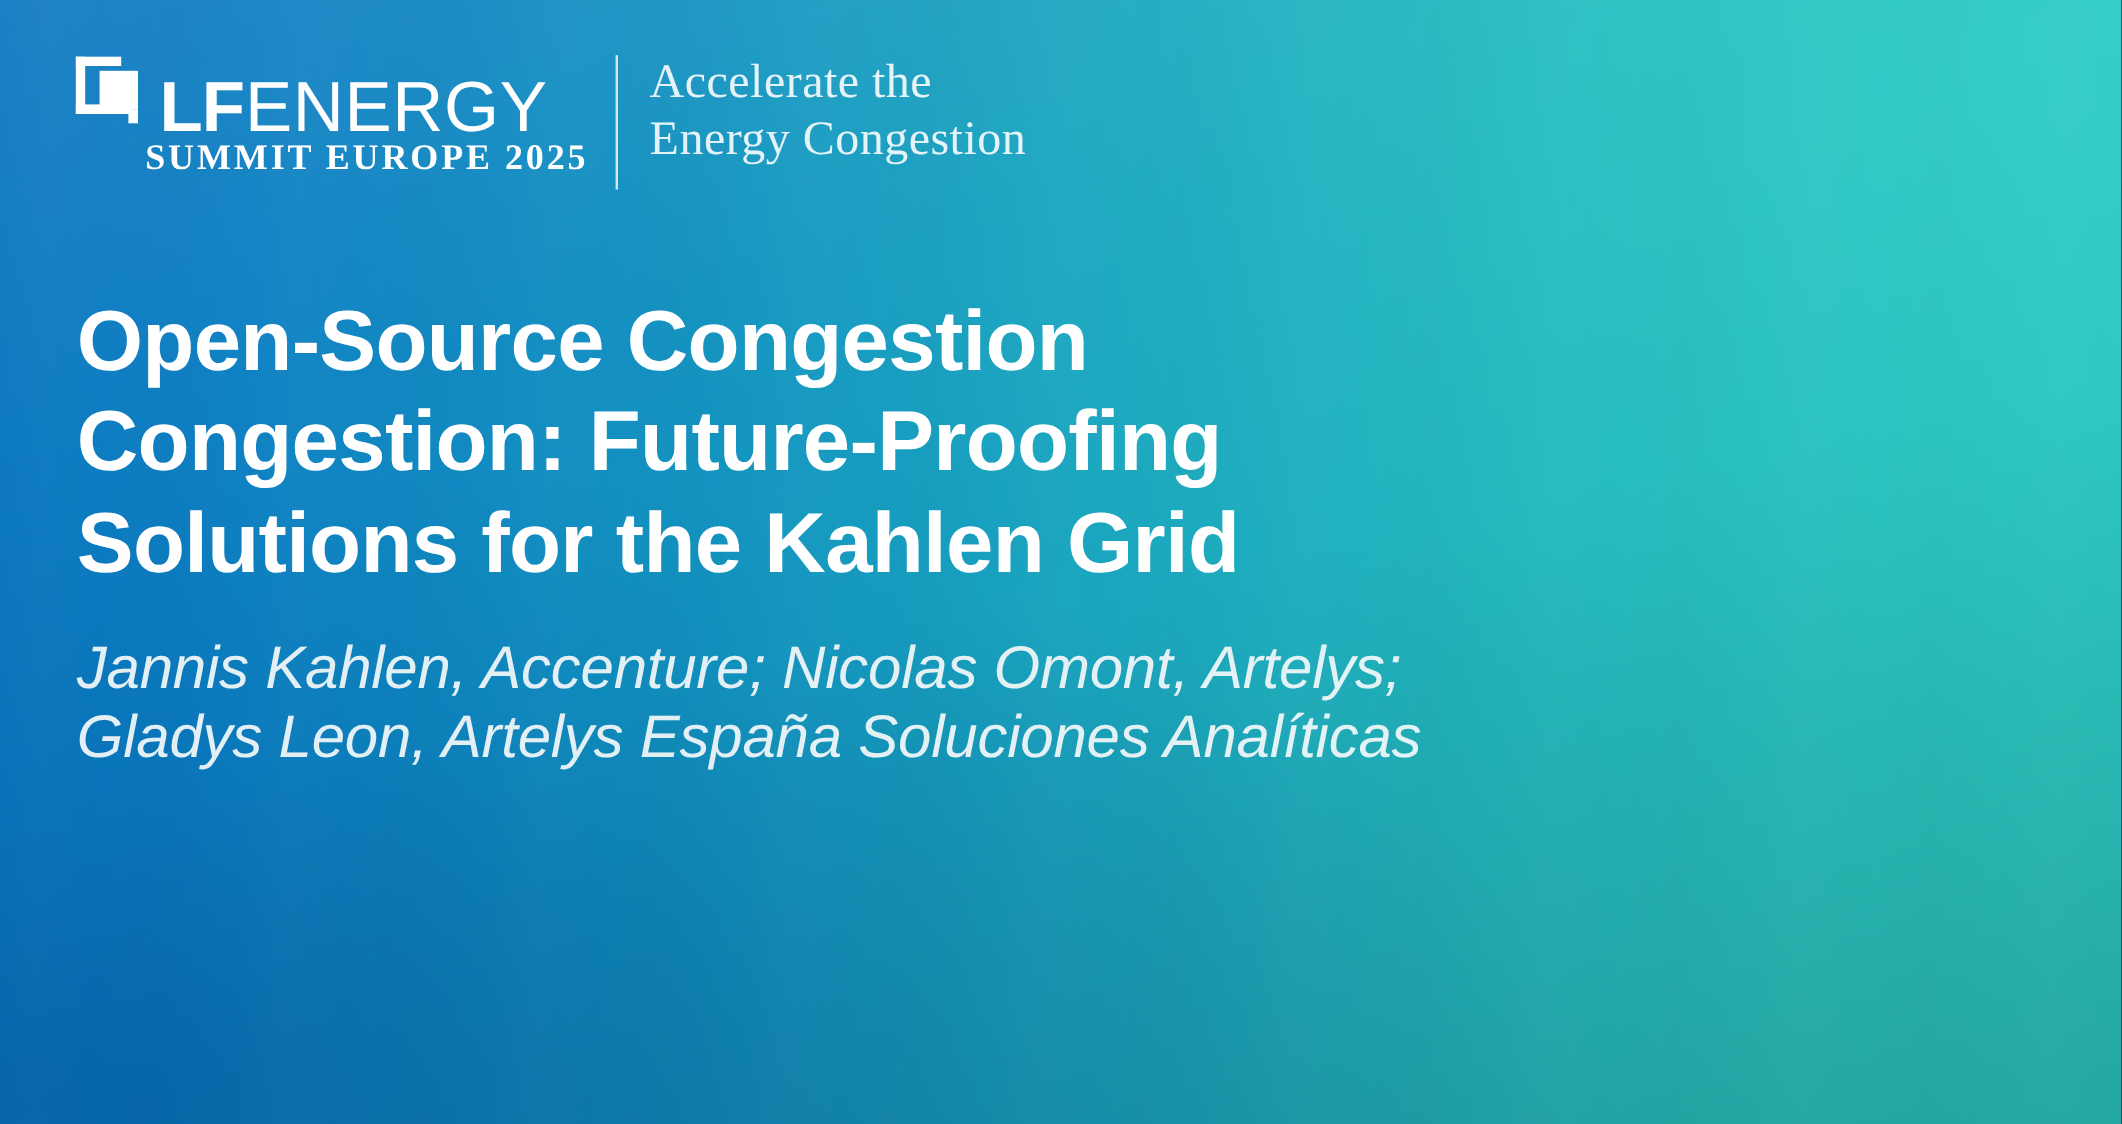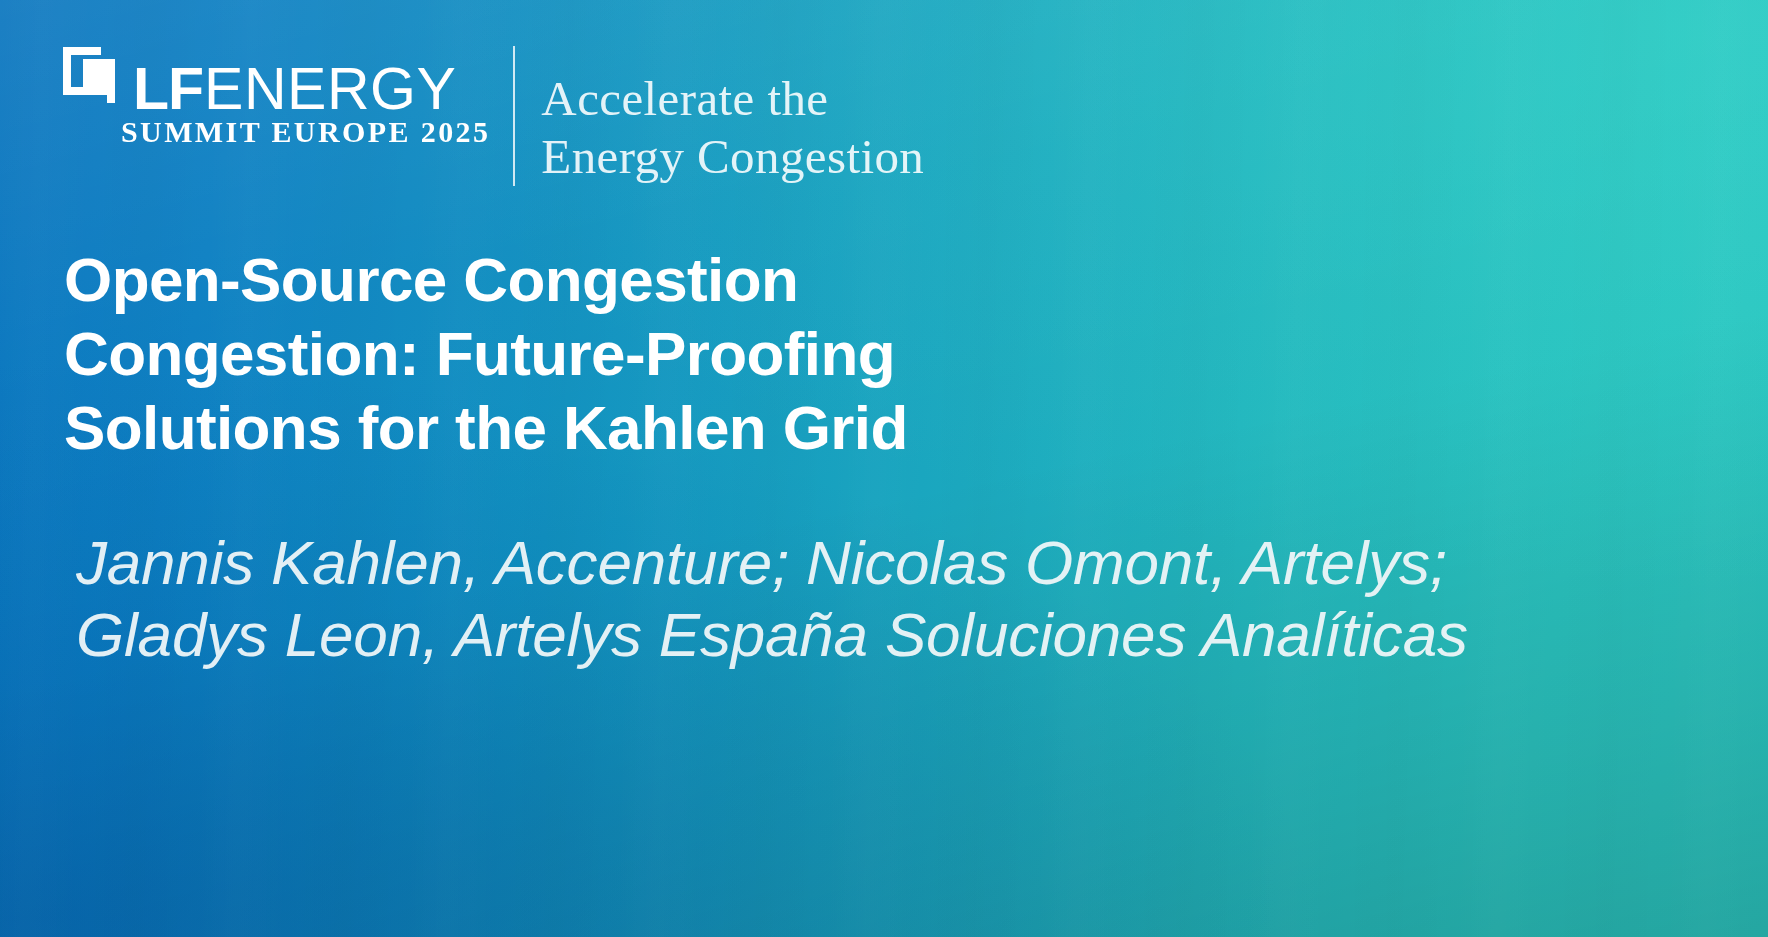--- a/index.html
+++ b/index.html
@@ -106,56 +106,55 @@
     min-height: 112px;
     background: rgba(255,255,255,0.80);
     margin-left: 23px;
     margin-right: 26px;
     margin-top: 2px;
   }
 
   .tagline {
     font-family: "Liberation Serif", serif;
     font-weight: 400;
-    font-size: 49px;
+    font-size: 40px;
     line-height: 1.18;
     color: rgba(255,255,255,0.88);
     letter-spacing: 0.4px;
-    margin-top: 26px;
+    margin-top: 0;
     white-space: nowrap;
   }
 
   
   .title {
     position: absolute;
     left: 64px;
     top: 243px;
     width: 1120px;
     font-family: "Liberation Sans", sans-serif;
     font-weight: 700;
-    font-size: 62px;
+    font-size: 71px;
     line-height: 1.19;
     color: #ffffff;
     letter-spacing: -0.6px;
   }
 
   
   .authors {
     position: absolute;
     left: 64px;
     top: 527px;
     width: 1260px;
     font-family: "Liberation Sans", sans-serif;
     font-style: italic;
     font-weight: 400;
-    font-size: 62px;
+    font-size: 50px;
     line-height: 1.16;
     color: rgba(238,246,248,0.95);
     letter-spacing: -0.2px;
-    margin-left: 12px;
   }
   .authors div { white-space: nowrap; }
 </style>
 </head>
 <body>
 
 <div id="slide">
 
   <div class="bg-base"></div>
   <div class="bg-diag"></div>

